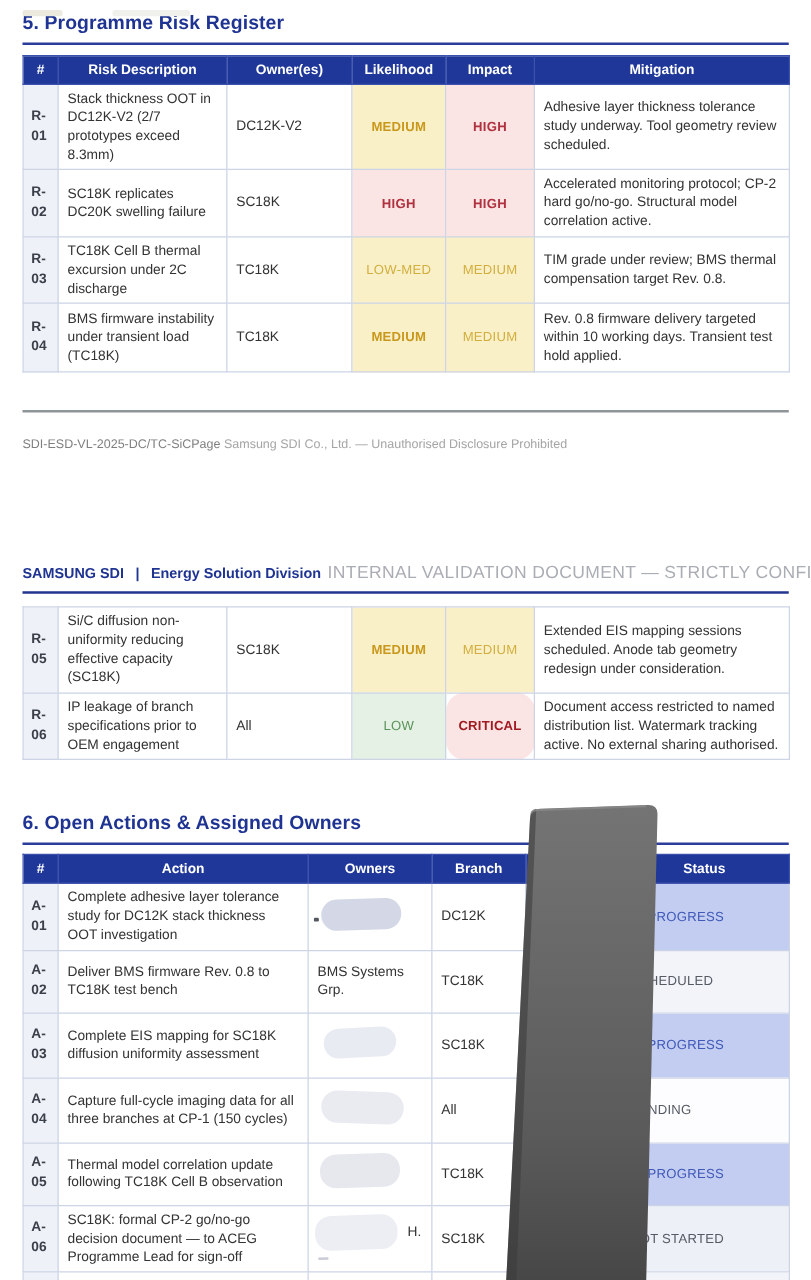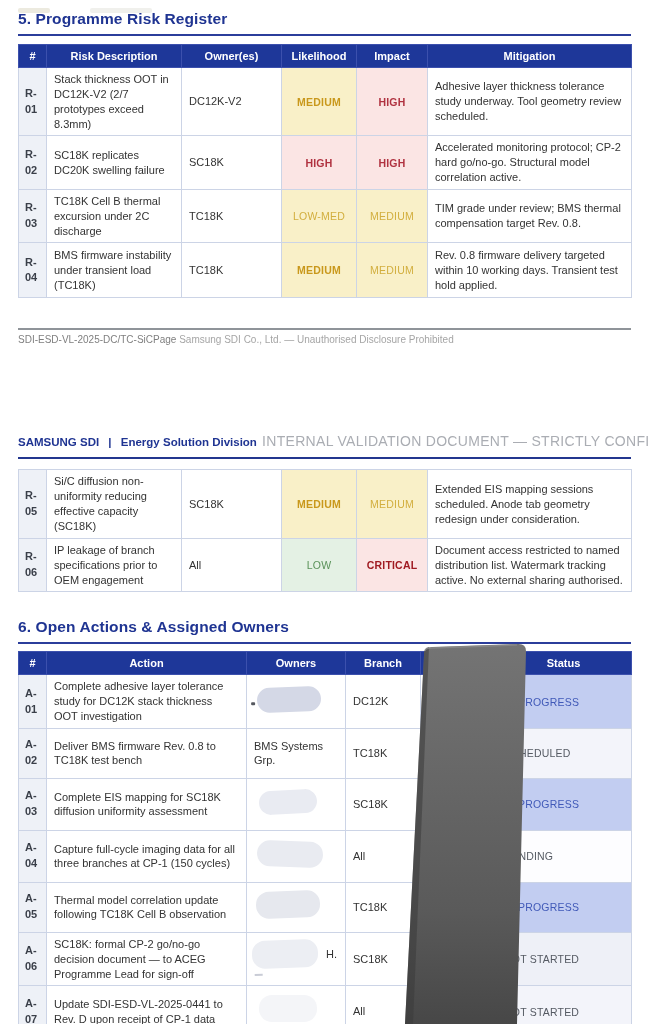--- a/index.html
+++ b/index.html
@@ -7,39 +7,39 @@
   .page{position:relative;width:649px;height:1024px;background:#fff;overflow:hidden;}
   .content{margin:0 18px;}
 
   
   .smudge{position:absolute;border-radius:2px;}
   .smudge.s1{left:18px;top:8px;width:32px;height:5px;background:#eceadf;}
   .smudge.s2{left:90px;top:8px;width:62px;height:5px;background:#f0f0ec;}
 
   
   .section-title{color:#1f3492;font-size:15.5px;font-weight:700;padding-top:10px;padding-bottom:6px;border-bottom:2px solid #2b3d9b;letter-spacing:.1px;}
-  .section-title.second{margin-top:26px;padding-top:0;}
+  .section-title.second{margin-top:42px;padding-top:0;}
 
   
   table{border-collapse:collapse;table-layout:fixed;width:613px;font-size:11px;color:#333;}
   table.risk{margin-top:8px;}
   table.risk-cont{margin-top:10px;}
   table.actions{margin-top:7px;}
   th{background:#1e3799;color:#fff;font-size:11px;font-weight:700;text-align:center;padding:4px 3px;border:1px solid #3c50ad;height:14px;}
   td{border:1px solid #ccd4e6;padding:4px 7px;vertical-align:middle;line-height:1.35;}
   tr{border-bottom:1px solid #c9d2e3;}
   table{border:1px solid #b9c4da;}
   td.idcell{background:#eef1f7;font-weight:600;color:#3a3f49;padding:4px 6px;line-height:1.45;word-break:break-all;}
   td.lvl{text-align:center;font-size:10.5px;letter-spacing:.2px;}
   td.statuscell{padding-left:8px;font-size:10.5px;letter-spacing:.2px;white-space:nowrap;overflow:hidden;}
   td.ownercell{position:relative;}
 
   
   .footer-rule{margin-top:30px;border-top:2px solid #8f9499;}
-  .footer-text{margin-top:4px;font-size:10px;color:#a5a5a5;}
+  .footer-text{margin-top:20px;font-size:10px;color:#a5a5a5;}
   .footer-text .docid{color:#7f7f7f;}
 
   
   .p2header{margin-top:88px;padding-bottom:8px;border-bottom:2px solid #23368f;font-size:11.5px;white-space:nowrap;}
   .p2header .brand{color:#1f3492;font-weight:700;}
   .p2header .sep{color:#1f3492;font-weight:700;margin:0 6px;}
   .p2header .division{color:#1f3492;font-weight:700;}
   .p2header .classif{color:#aaadb3;font-size:14px;margin-left:2px;letter-spacing:.3px;}
 
   
@@ -150,21 +150,21 @@
         <td>SC18K</td>
         <td class="lvl" style="background-color: rgb(249, 240, 200); color: rgb(201, 152, 28); font-weight: 700;">MEDIUM</td>
         <td class="lvl" style="background-color: rgb(249, 240, 200); color: rgb(210, 174, 62); font-weight: 400;">MEDIUM</td>
         <td>Extended EIS mapping sessions scheduled. Anode tab geometry redesign under consideration.</td>
       </tr>
       <tr style="height:53px">
         <td class="idcell">R-06</td>
         <td>IP leakage of branch specifications prior to OEM engagement</td>
         <td>All</td>
         <td class="lvl" style="background-color: rgb(228, 241, 228); color: rgb(90, 146, 89); font-weight: 400;">LOW</td>
-        <td class="lvl" style="background-color: rgb(251, 229, 228); color: rgb(160, 27, 34); font-weight: 700;">CRITICAL</td>
+        <td class="lvl" style="background-color: rgb(251, 229, 228); color: rgb(160, 27, 34); font-weight: 700; border-radius: 15px;">CRITICAL</td>
         <td>Document access restricted to named distribution list. Watermark tracking active. No external sharing authorised.</td>
       </tr>
     </tbody>
       </table>
 
     <div class="section-title second">6. Open Actions &amp; Assigned Owners</div>
 
     <table class="actions">
       <colgroup>
           <col style="width:28px">

